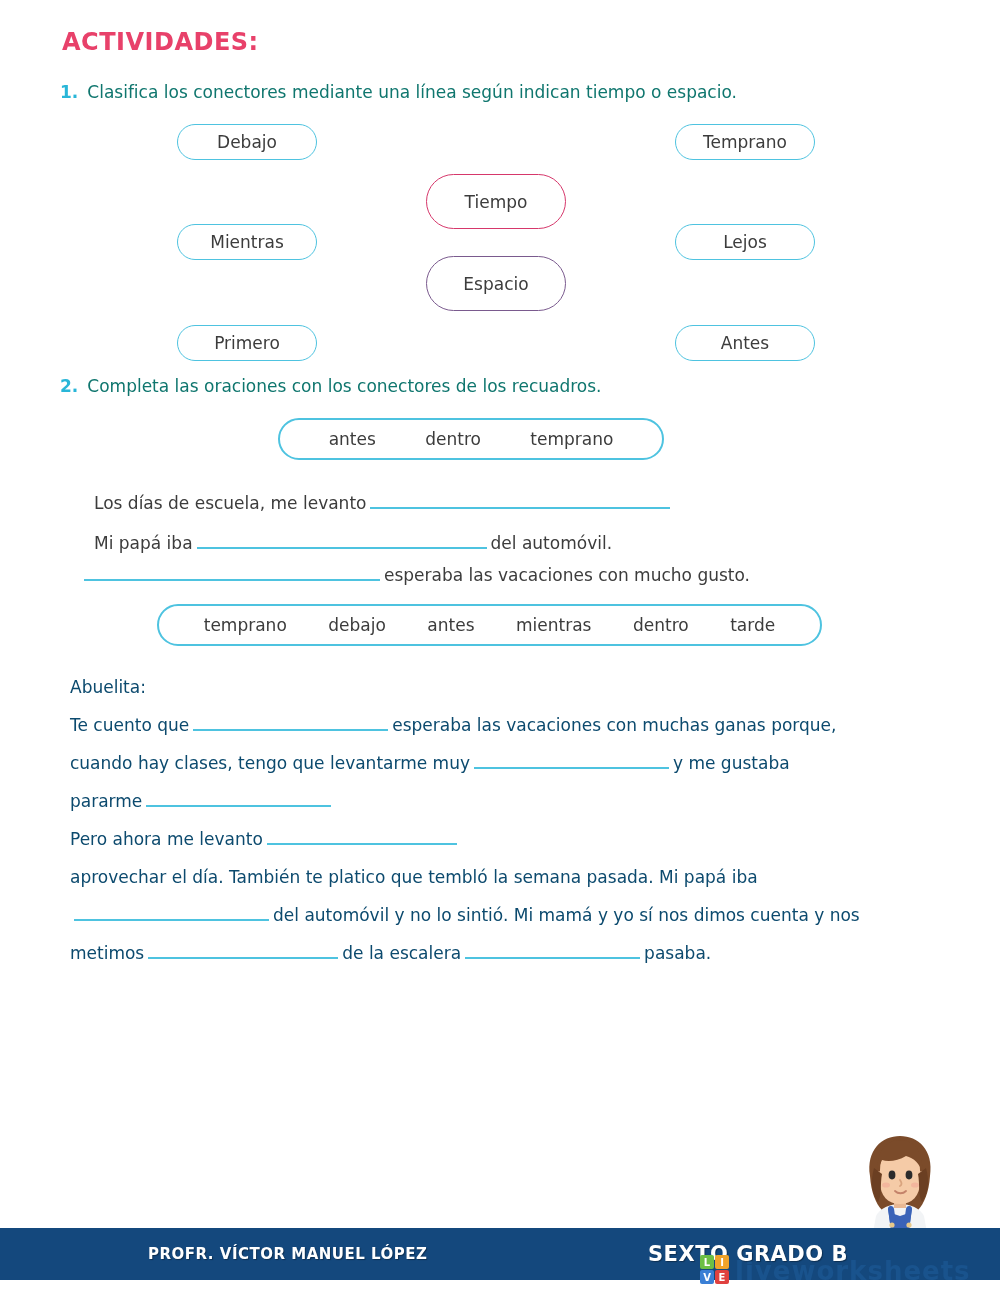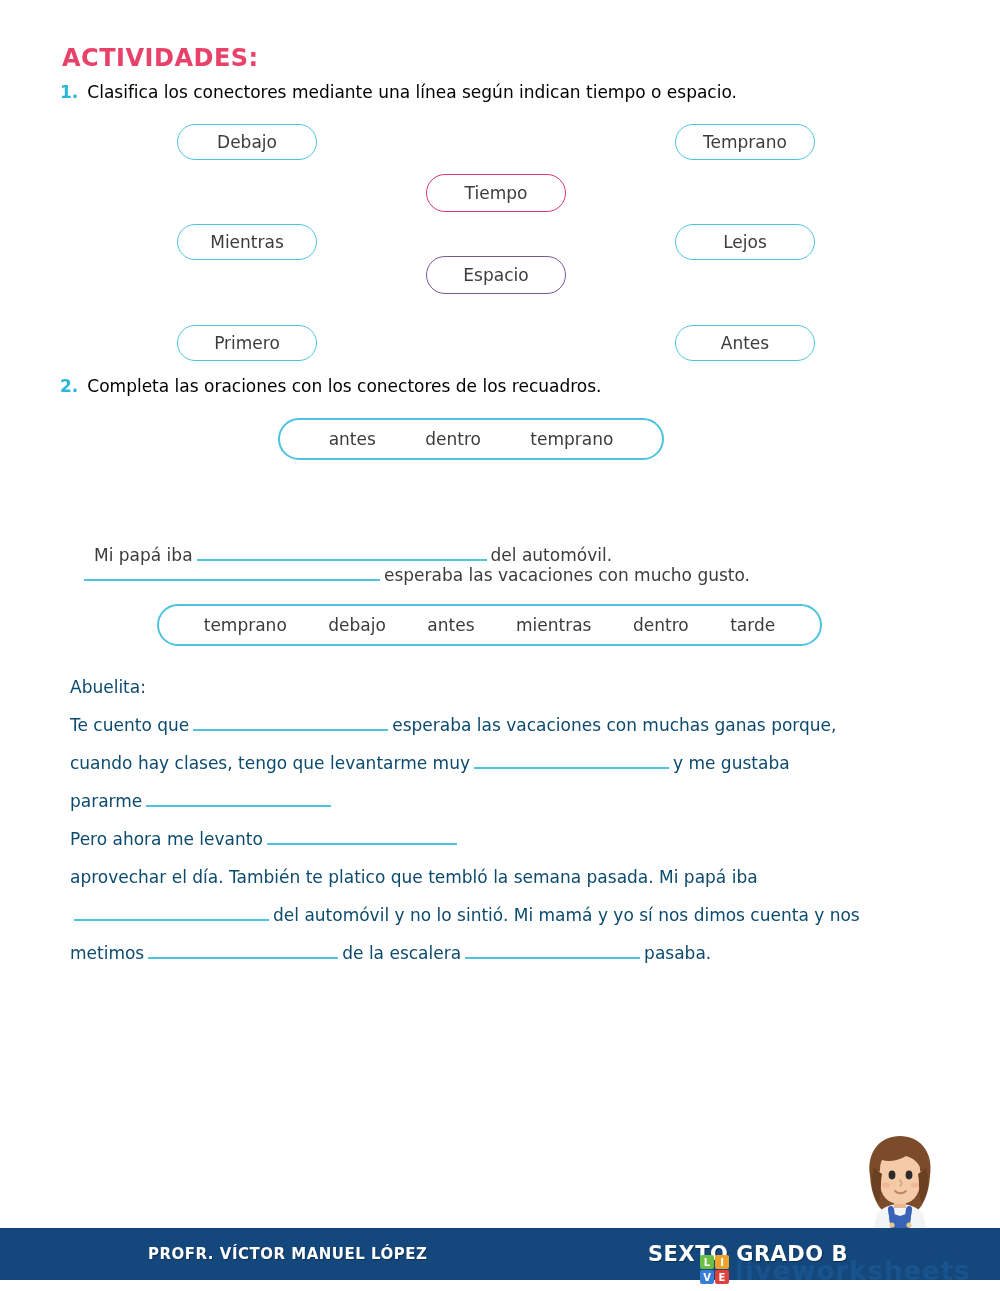--- a/index.html
+++ b/index.html
@@ -17,21 +17,21 @@
     width: 1000px;
     height: 1291px;
     background: #ffffff;
     overflow: hidden;
   }
 
   
   .activities-title {
     position: absolute;
     left: 62px;
-    top: 44px;
+    top: 28px;
     font-size: 24px;
     font-weight: bold;
     letter-spacing: 0.5px;
     color: #e8416a;
     font-family: "DejaVu Sans", sans-serif;
   }
 
   
   .instruction {
     position: absolute;
@@ -41,21 +41,21 @@
     white-space: nowrap;
   }
   .instruction .num {
     font-size: 17px;
     font-weight: bold;
     color: #29b6d8;
     font-family: "DejaVu Sans", sans-serif;
   }
   .instruction .text {
     font-size: 17px;
-    color: #000000;
+    color: #0f766e;
     font-family: "DejaVu Sans", sans-serif;
   }
   #instr-1 { left: 60px; top: 82px; }
   #instr-2 { left: 60px; top: 376px; }
 
   
   .pill {
     position: absolute;
     display: flex;
     align-items: center;
@@ -64,21 +64,21 @@
     border: 1.6px solid #4ec3e0;
     border-radius: 999px;
     font-size: 17px;
     color: #3c3c3c;
     font-family: "DejaVu Sans", sans-serif;
     height: 36px;
     width: 140px;
   }
   .pill.center {
     width: 140px;
-    height: 38px;
+    height: 55px;
   }
   .pill.tiempo  { border-color: #d6376b; }
   .pill.espacio { border-color: #7a5a8e; }
 
   #pill-debajo    { left: 177px; top: 124px; }
   #pill-mientras  { left: 177px; top: 224px; }
   #pill-primero   { left: 177px; top: 325px; }
   #pill-temprano  { left: 675px; top: 124px; }
   #pill-lejos     { left: 675px; top: 224px; }
   #pill-antes     { left: 675px; top: 325px; }
@@ -107,21 +107,21 @@
   .sentence {
     position: absolute;
     display: flex;
     align-items: baseline;
     font-size: 17px;
     color: #3c3c3c;
     font-family: "DejaVu Sans", sans-serif;
     white-space: nowrap;
   }
   #sent-1 { left: 94px; top: 492px; }
-  #sent-2 { left: 94px; top: 544px; }
+  #sent-2 { left: 94px; top: 532px; }
   #sent-3 { left: 80px; top: 564px; }
 
   .blank {
     display: inline-block;
     border-bottom: 2px solid #4ec3e0;
     height: 17px;
     margin: 0 4px;
   }
   .blank.w300 { width: 300px; }
   .blank.w290 { width: 290px; }
@@ -255,20 +255,24 @@
     <span class="num">2.</span>
     <span class="text">Completa las oraciones con los conectores de los recuadros.</span>
   </div>
 
   <div class="wordbank" id="wordbank-1">
     <span>antes</span>
     <span>dentro</span>
     <span>temprano</span>
   </div>
 
+  <div class="sentence" id="sent-1">
+    <span>Los días de escuela, me levanto</span>
+    <span class="blank w300"></span>
+  </div>
 
   <div class="sentence" id="sent-2">
     <span>Mi papá iba</span>
     <span class="blank w290"></span>
     <span>del automóvil.</span>
   </div>
 
   <div class="sentence" id="sent-3">
     <span class="blank w296"></span>
     <span>esperaba las vacaciones con mucho gusto.</span>

